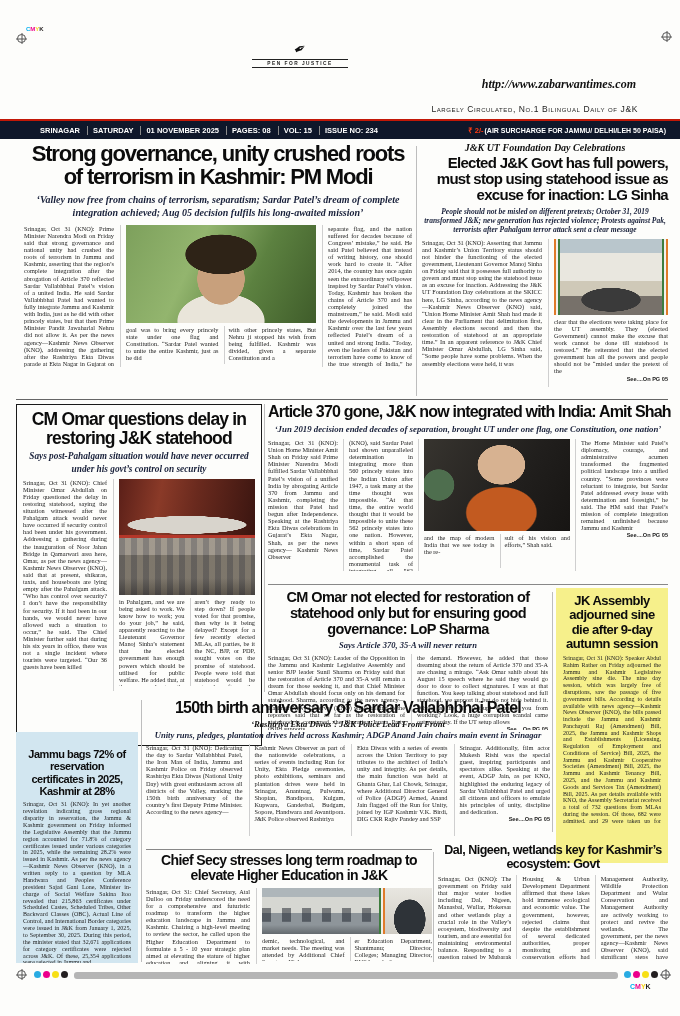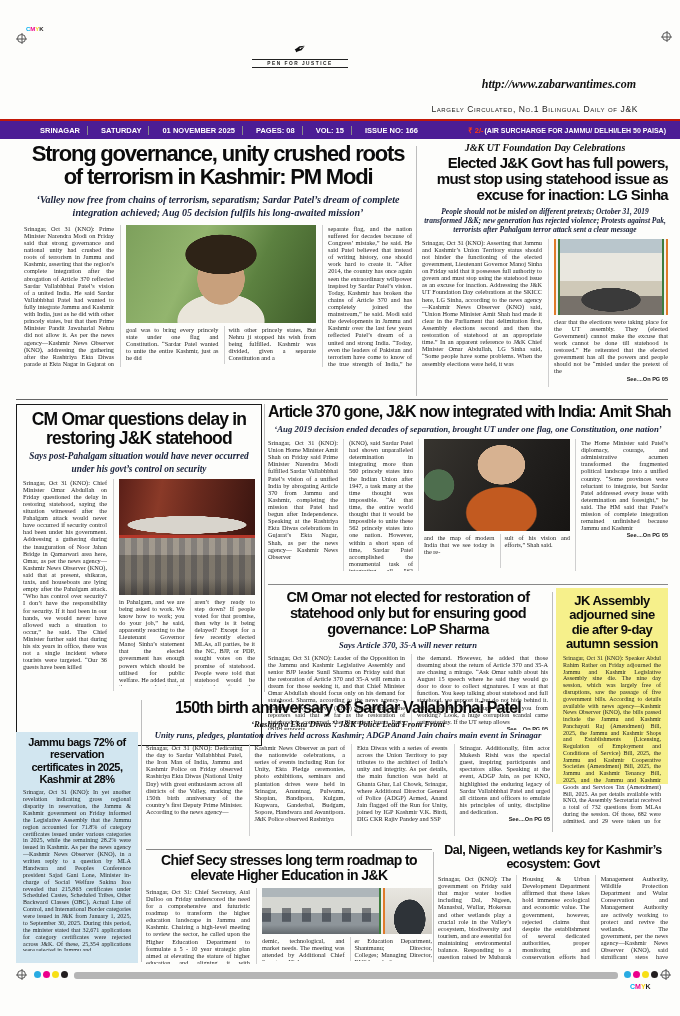--- a/index.html
+++ b/index.html
@@ -15,23 +15,23 @@
   .dot.c{background:#29abe2}.dot.m{background:#ec008c}.dot.y{background:#f7e017}.dot.k{background:#231f20}
   .graybar{position:absolute;left:74px;top:972px;width:544px;height:7px;background:#b5b5b5;border-radius:3px;}
   
   .pen-logo{position:absolute;left:252px;top:40px;width:96px;text-align:center;}
   .pen-glyph{display:inline-block;font-size:15px;transform:rotate(-28deg);color:#111;}
   .pen-text{font-family:"Liberation Sans",sans-serif;font-size:4.8px;letter-spacing:1.5px;font-weight:bold;border-top:1px solid #222;border-bottom:1px solid #222;padding:1px 0;margin-top:1px;color:#222;}
   .mast-title{position:absolute;left:0;right:0;top:44px;text-align:center;font-family:"DejaVu Serif",serif;font-weight:800;font-size:63px;line-height:1;letter-spacing:-2px;color:#0a0a0a;}
   .mast-url{position:absolute;top:77px;right:44px;font-style:italic;font-weight:bold;font-size:12px;color:#111;}
   .mast-tagline{position:absolute;top:104px;right:42px;font-family:"Liberation Sans",sans-serif;font-size:8.5px;font-variant:small-caps;letter-spacing:.6px;color:#222;}
   
-  .datebar{position:absolute;left:0;right:0;top:119px;height:18px;background:#4c1d95;border-top:2.5px solid #c21807;display:flex;align-items:center;justify-content:space-between;padding:0 14px 0 40px;color:#fff;font-family:"Liberation Sans",sans-serif;font-size:7.5px;font-weight:600;}
+  .datebar{position:absolute;left:0;right:0;top:119px;height:18px;background:#0f172a;border-top:2.5px solid #c21807;display:flex;align-items:center;justify-content:space-between;padding:0 14px 0 40px;color:#fff;font-family:"Liberation Sans",sans-serif;font-size:7.5px;font-weight:600;}
   .db-left{display:flex;align-items:center;}
-  .db-item+.db-item{border-left:1px solid #8a8a8a;padding-left:13px;margin-left:7px;}
+  .db-item+.db-item{border-left:1px solid #8a8a8a;padding-left:5px;margin-left:7px;}
   .db-day{font-weight:800;}
   .price{color:#ff3c14;font-weight:800;margin-right:1px;}
   .price-note{color:#fff;font-size:7px;font-weight:700;}
   
   h1,h2,h3{margin:0;font-family:"Liberation Sans",sans-serif;color:#0c0c0c;}
   .subhead{font-weight:bold;font-style:italic;text-align:center;color:#18203a;}
   .kicker{font-weight:bold;font-style:italic;text-align:center;color:#0e0e0e;}
   .gcol{font-size:6.3px;line-height:1.13;text-align:justify;overflow:hidden;color:#222;}
   .more{display:block;text-align:right;font-weight:bold;font-size:5.6px;font-family:"Liberation Sans",sans-serif;margin-top:1px;}
   .bgrid{display:grid;}
@@ -83,25 +83,25 @@
     radial-gradient(circle 16px at 10% 50%,#4e6e4e 96%,transparent),
     linear-gradient(120deg,#37342f,#211f1d 60%,#171513);}
   .shah-mini{display:grid;grid-template-columns:1fr 1fr;gap:0 5px;margin-top:3px;height:34px;overflow:hidden;}
   .shah-mini>.sep{border-left:1px solid #cfcfcf;padding-left:4px;}
   
   .story-lop{position:absolute;left:268px;top:590px;width:280px;}
   .story-lop h2{font-size:14.5px;font-weight:800;letter-spacing:-0.6px;line-height:1.1;text-align:center;}
   .story-lop .subhead{font-size:8.5px;margin-top:2px;}
   .lop-grid{grid-template-columns:1fr 1fr;gap:0 6px;margin-top:4px;height:76px;overflow:hidden;}
   
-  .box-assembly{position:absolute;left:556px;top:588px;width:112px;height:196px;box-sizing:border-box;background:#f6f08b;padding:6px 7px;}
+  .box-assembly{position:absolute;left:556px;top:588px;width:112px;height:275px;box-sizing:border-box;background:#f6f08b;padding:6px 7px;}
   .box-assembly h2{font-size:13px;font-weight:800;letter-spacing:-0.5px;line-height:1.1;text-align:center;}
   .box-assembly .gcol{font-size:6px;height:168px;margin-top:4px;}
   
-  .box-jammu{position:absolute;left:16px;top:732px;width:122px;height:231px;box-sizing:border-box;background:#d2e6f0;padding:4px 7px;}
+  .box-jammu{position:absolute;left:16px;top:732px;width:122px;height:231px;box-sizing:border-box;background:#d2e6f0;padding:16px 7px;}
   .box-jammu h2{font-size:11px;font-weight:800;letter-spacing:-0.5px;line-height:1.12;text-align:center;}
   .box-jammu .gcol{font-size:6.1px;height:162px;margin-top:4px;}
   
   .story-patel{position:absolute;left:146px;top:699px;width:404px;}
   .story-patel h2{font-size:16px;font-weight:800;letter-spacing:-0.8px;white-space:nowrap;text-align:center;}
   .story-patel .kicker{font-size:8.6px;margin-top:2px;}
   .story-patel .subhead{font-size:8.6px;margin-top:1px;}
   .patel-grid{grid-template-columns:1fr 1fr 1fr 1fr;gap:0 6px;margin-top:4px;height:92px;overflow:hidden;}
   
   .story-edu{position:absolute;left:146px;top:853px;width:286px;}
@@ -133,21 +133,21 @@
   <div class="mast-url">http://www.zabarwantimes.com</div>
   <div class="mast-tagline">Largely Circulated, No.1 Bilingual Daily of J&amp;K</div>
 
   <div class="datebar">
     <div class="db-left">
       <span class="db-item">SRINAGAR</span>
       <span class="db-item db-day">SATURDAY</span>
       <span class="db-item">01 NOVEMBER 2025</span>
       <span class="db-item">PAGES: 08</span>
       <span class="db-item">VOL: 15</span>
-      <span class="db-item">ISSUE NO: 166</span>
+      <span class="db-item">ISSUE NO: 234</span>
     </div>
     <div>
       <span class="price">₹ 2/-</span><span class="price-note">(AIR SURCHARGE FOR JAMMU/ DELHI/LEH 50 PAISA)</span>
     </div>
   </div>
 
   <div class="story-modi">
     <h1>Strong governance, unity crushed roots of terrorism in Kashmir: PM Modi</h1>
     <div class="subhead">‘Valley now free from chains of terrorism, separatism; Sardar Patel’s dream of complete integration achieved; Aug 05 decision fulfils his long-awaited mission’</div>
     <div class="bgrid modi-grid">
@@ -204,21 +204,21 @@
           </div>
         </div>
       </div>
     </div>
   </div>
 
   <div class="vdiv" style="left:264px;top:404px;height:288px;"></div>
 
   <div class="story-shah">
     <h2>Article 370 gone, J&amp;K now integrated with India: Amit Shah</h2>
-    <div class="subhead">‘Aug 2019 decision ended decades of separation, brought UT under one flag, one Constitution, one nation’</div>
+    <div class="subhead">‘Jun 2019 decision ended decades of separation, brought UT under one flag, one Constitution, one nation’</div>
     <div class="bgrid shah-grid">
       <div class="gcol">Srinagar, Oct 31 (KNO): Union Home Minister Amit Shah on Friday said Prime Minister Narendra Modi fulfilled Sardar Vallabhbhai Patel’s vision of a unified India by abrogating Article 370 from Jammu and Kashmir, completing the mission that Patel had begun after Independence. Speaking at the Rashtriya Ekta Diwas celebrations in Gujarat’s Ekta Nagar, Shah, as per the news agency— Kashmir News Observer</div>
       <div class="gcol sep">(KNO), said Sardar Patel had shown unparalleled determination in integrating more than 560 princely states into the Indian Union after 1947, a task many at the time thought was impossible. “At that time, the entire world thought that it would be impossible to unite these 562 princely states into one nation. However, within a short span of time, Sardar Patel accomplished the monumental task of integrating all 562 princely states,</div>
       <div class="sep">
         <div class="photo photo-shah"></div>
         <div class="shah-mini">
           <div class="gcol">and the map of modern India that we see today is the re-</div>
           <div class="gcol sep">sult of his vision and efforts,” Shah said.</div>
         </div>
       </div>

